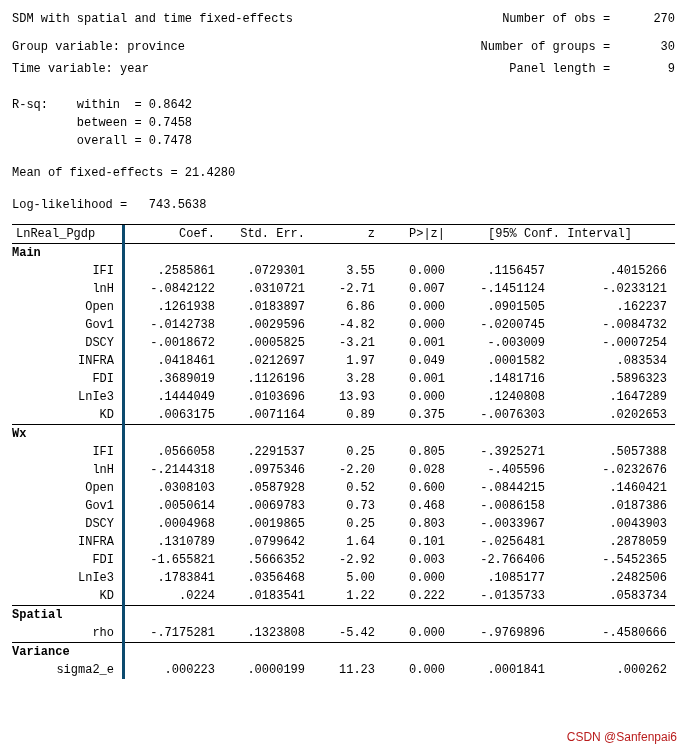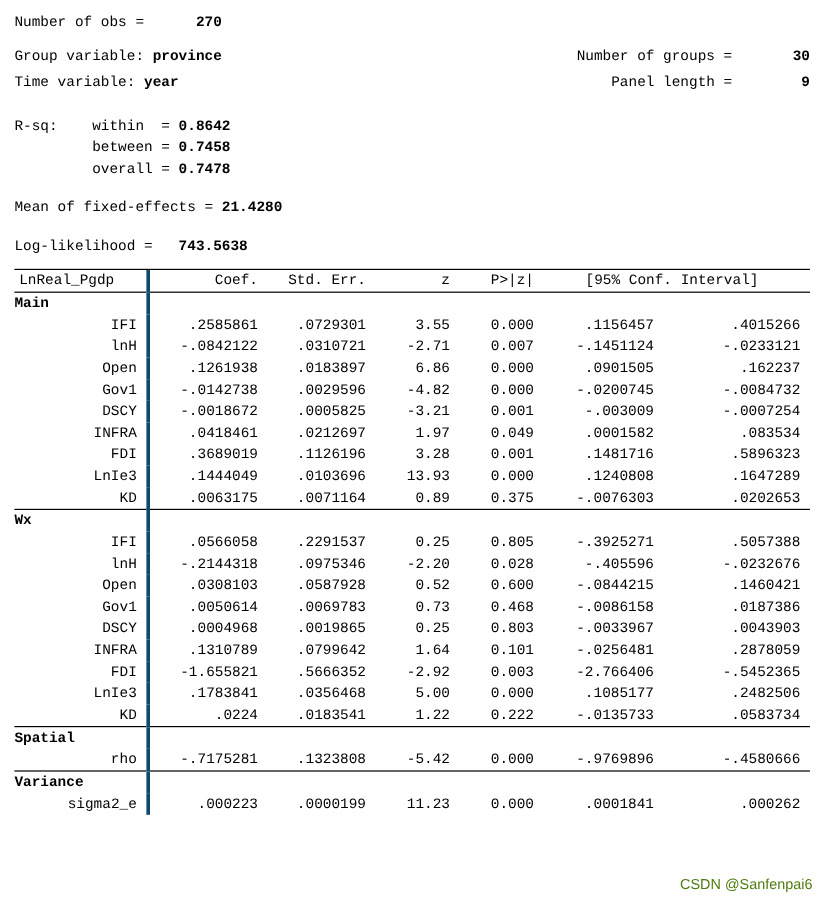--- a/index.html
+++ b/index.html
@@ -8,40 +8,41 @@
     background: #fff;
     color: #000;
     margin: 0;
     padding: 10px 12px;
     width: 687px;
     box-sizing: border-box;
     line-height: 1.5;
   }
   .header-pair { display:flex; justify-content:space-between; }
   .header-pair > div:last-child { white-space:pre; }
-  .bold { font-weight:bold; }
+  .bold { font-weight:normal; }
   .blk { margin-bottom: 4px; }
   .pre { white-space:pre; }
   table { border-collapse:collapse; width:100%; }
   td { padding:0 0; height:18px; vertical-align:middle; white-space:nowrap; }
   .col-var  { width: 98px; text-align:right; padding-right:8px; border-right:3px solid #0c4a6e;}
   .col-coef { width: 90px; text-align:right; }
   .col-se   { width: 90px; text-align:right; }
   .col-z    { width: 70px; text-align:right; }
   .col-p    { width: 70px; text-align:right; }
   .col-ci1  { width: 100px; text-align:right;margin-top:14px; }
   .col-ci2  { text-align:right; padding-right:8px;}
   .hline td { border-top:1px solid #000; height:0; padding:0; line-height:0;}
   .section td.col-var { text-align:left; font-weight:bold; padding-left:0;margin-left:45px;}
-  .watermark { position:fixed; right:10px; bottom:6px; color:#4d7c0f; font-size:12px; font-family:Arial,sans-serif; pointer-events:none;}
+  .watermark { position:fixed; right:10px; bottom:6px; color:#b91c1c; font-size:12px; font-family:Arial,sans-serif; pointer-events:none;}
 </style>
 </head>
 <body>
 
 <div class="blk header-pair">
+  <div>SDM with spatial and time fixed-effects</div>
   <div><span>Number of obs =</span>      <span class="bold">270</span></div>
 </div>
 <div style="height:6px"></div>
 <div class="blk header-pair">
   <div><span>Group variable:</span> <span class="bold">province</span></div>
   <div><span>Number of groups =</span>       <span class="bold">30</span></div>
 </div>
 <div class="blk header-pair">
   <div><span>Time variable:</span> <span class="bold">year</span></div>
   <div><span>Panel length =</span>        <span class="bold">9</span></div>

